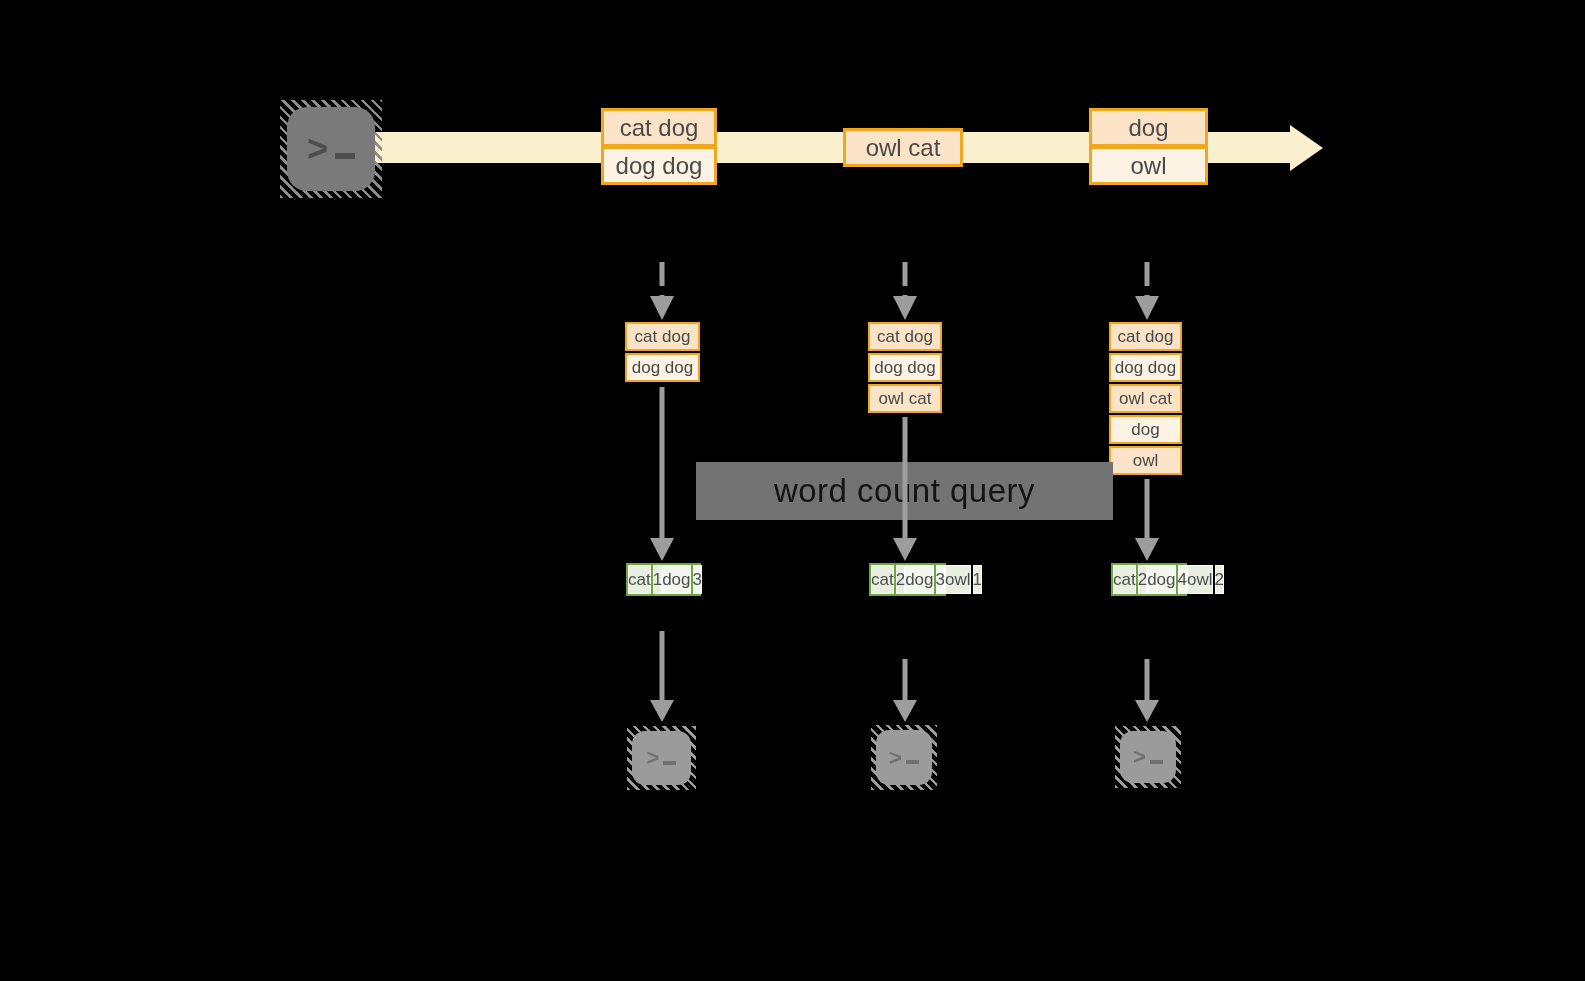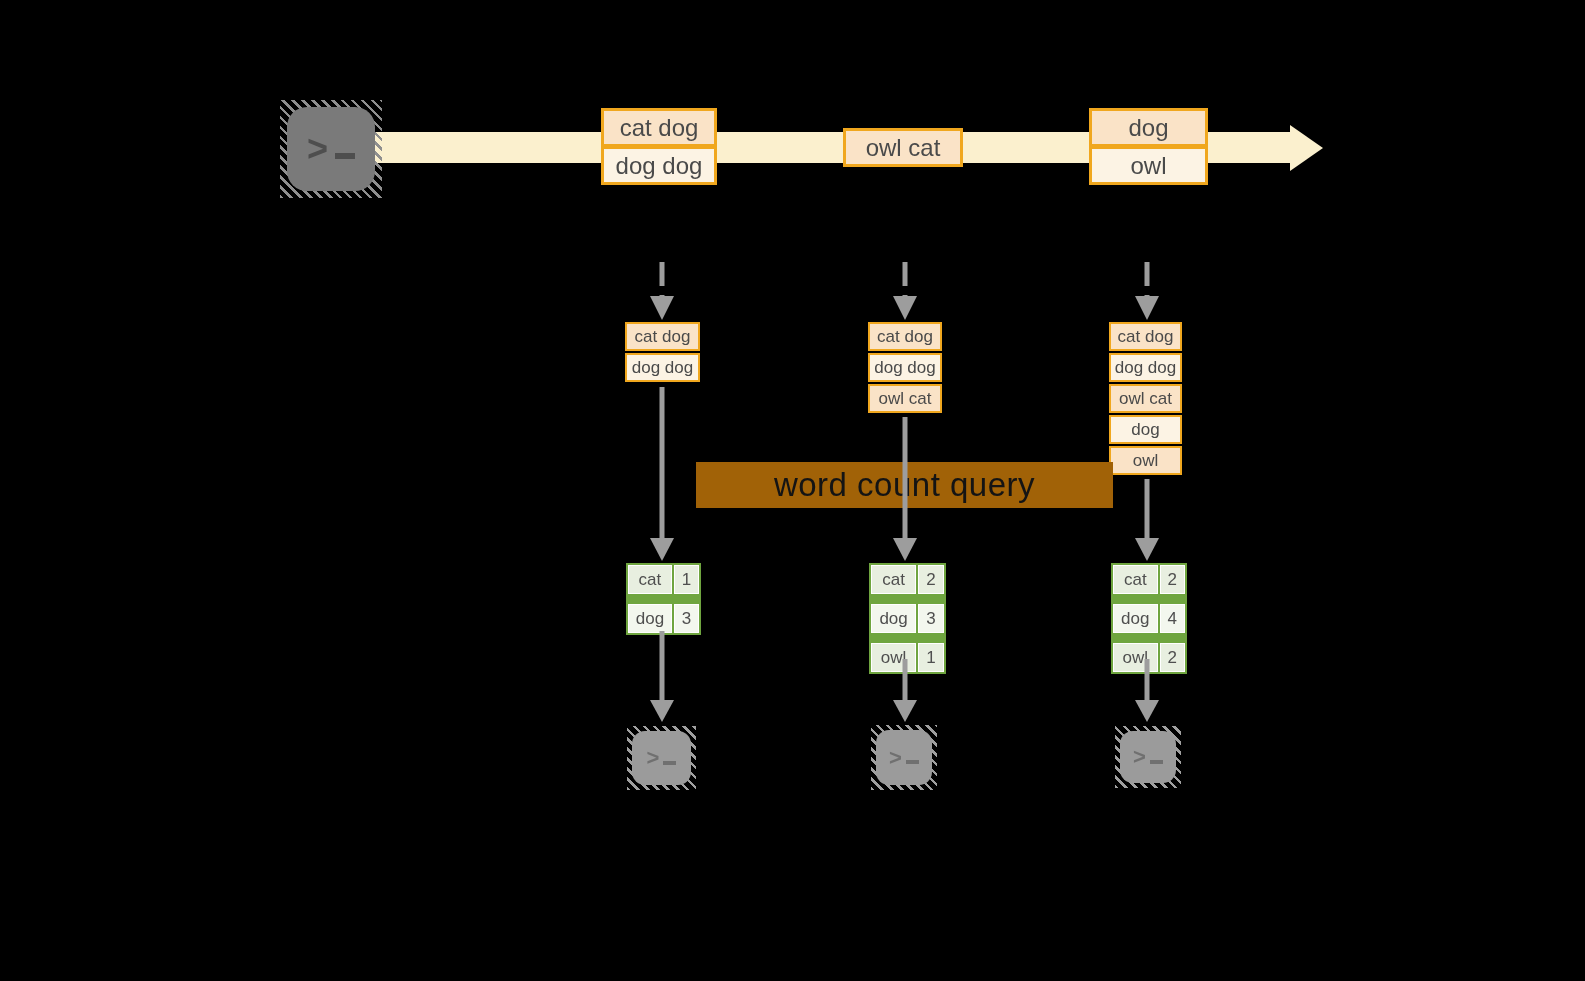--- a/index.html
+++ b/index.html
@@ -34,26 +34,26 @@
   .bg-peach{background:#FAE3C7;}
   .bg-cream{background:#FCF3E4;text-align:right;}
 
   
   .stack{display:flex;flex-direction:column;z-index:2;}
   .stack-row{border:2px solid #F0A71E;height:25px;display:flex;align-items:center;justify-content:center;
     font-size:17px;color:#4A4A4A;}
   .stack-row + .stack-row{margin-top:2px;}
 
   
-  .query-label{left:696px;top:462px;width:417px;height:46px;background:#a16207;z-index:2;
+  .query-label{left:696px;top:462px;width:417px;height:58px;background:#737373;z-index:2;
     display:flex;align-items:center;justify-content:center;
     font-size:33px;font-weight:300;color:#141414;letter-spacing:.5px;}
 
   
-  .gtable{display:flex;flex-direction:column;background:#6FA53F;border:2px solid #6FA53F;gap:10px;z-index:2;}
+  .gtable{display:flex;flex-direction:row;background:#6FA53F;border:2px solid #6FA53F;gap:0;z-index:2;}
   .grow{display:flex;gap:2px;height:29px;}
   .gcell{display:flex;align-items:center;justify-content:center;font-size:17px;color:#4F4F4F;
     box-shadow:inset 0 0 0 1px #fff;}
   .gword{flex:1.75;}
   .gcount{flex:1;}
   .gc-a{background:#E8EFE0;}
   .gc-b{background:#F3F7EE;}
 
   
   svg.overlay{position:absolute;inset:0;z-index:4;pointer-events:none;}

